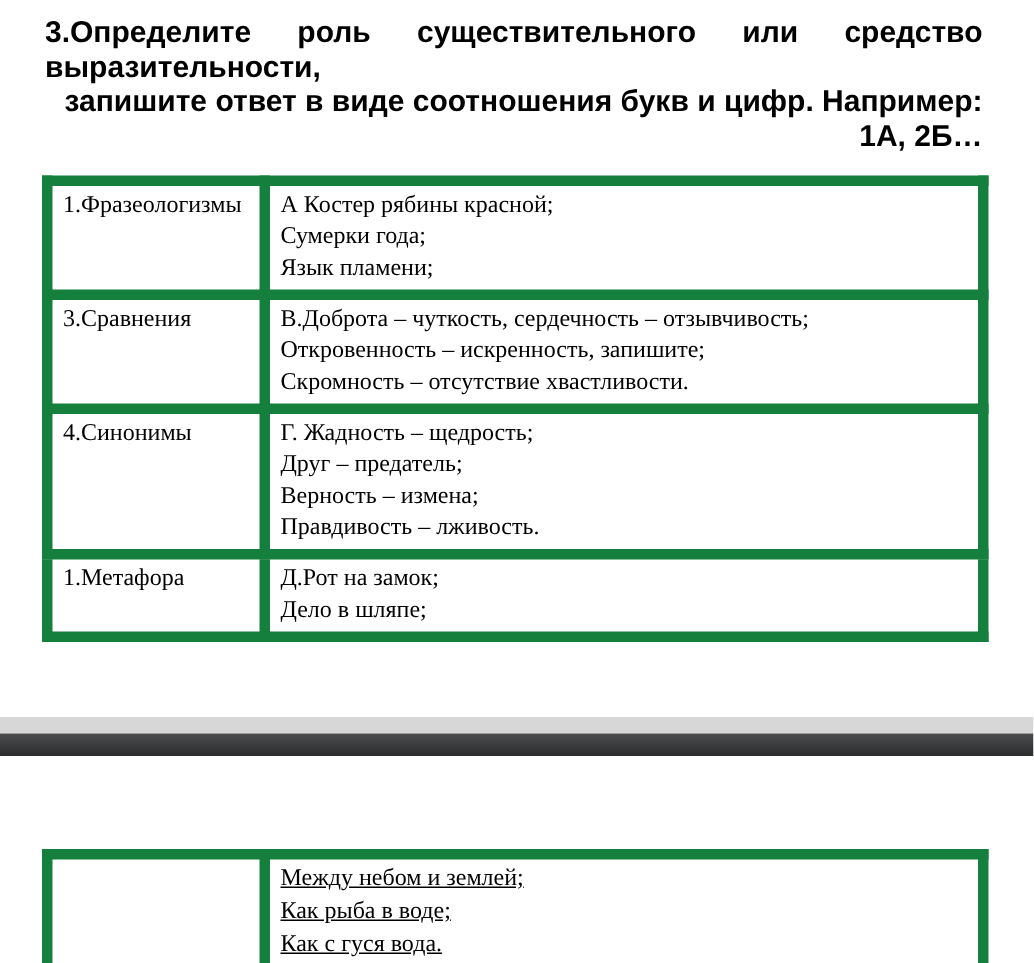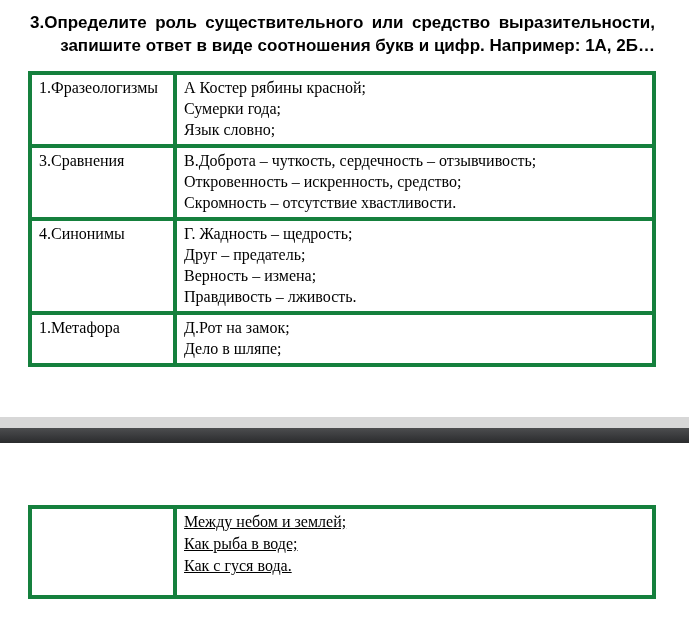--- a/index.html
+++ b/index.html
@@ -10,37 +10,37 @@
     color: #000000;
     overflow: hidden;
   }
   .screen { position: relative; width: 689px; height: 642px; background: #ffffff; }
 
   
   .title-wrap { padding: 11px 34px 0 30px; }
   .title-line1, .title-line2 {
     font-family: "Liberation Sans", sans-serif;
     font-weight: 700;
-    font-size: 17px;
+    font-size: 20px;
     line-height: 23px;
     color: #000;
   }
   .title-line1 { text-align: justify; text-align-last: justify; }
   .title-line2 { text-align: right; }
 
   
   table.match {
     border-collapse: collapse;
     table-layout: fixed;
     width: 624px;
     margin: 14px 0 0 28px;
     font-size: 16px;
   }
   table.match td {
-    border: 4px solid #15803d;
+    border: 7px solid #15803d;
     vertical-align: top;
     padding: 2px 7px 4px 7px;
   }
   .term-text, .def-line { line-height: 21px; }
 
   
   .page-break { margin-top: 50px; width: 689px; }
   .band-light { height: 11px; background: #d7d7d7; }
   .band-dark  { height: 15px; background: linear-gradient(#4c4d4f, #2a2b2d); }
 
@@ -66,30 +66,30 @@
         <col style="width:479px">
       </colgroup>
     <tbody>
         <tr>
       <td>
         <div class="term-text">1.Фразеологизмы</div>
       </td>
       <td>
         <div class="def-line">А Костер рябины красной;</div>
         <div class="def-line">Сумерки года;</div>
-        <div class="def-line">Язык словно;</div>
+        <div class="def-line">Язык пламени;</div>
       </td>
     </tr>
     <tr>
       <td>
         <div class="term-text">3.Сравнения</div>
       </td>
       <td>
         <div class="def-line">В.Доброта – чуткость, сердечность – отзывчивость;</div>
-        <div class="def-line">Откровенность – искренность, средство;</div>
+        <div class="def-line">Откровенность – искренность, запишите;</div>
         <div class="def-line">Скромность – отсутствие хвастливости.</div>
       </td>
     </tr>
     <tr>
       <td>
         <div class="term-text">4.Синонимы</div>
       </td>
       <td>
         <div class="def-line">Г. Жадность – щедрость;</div>
         <div class="def-line">Друг – предатель;</div>

